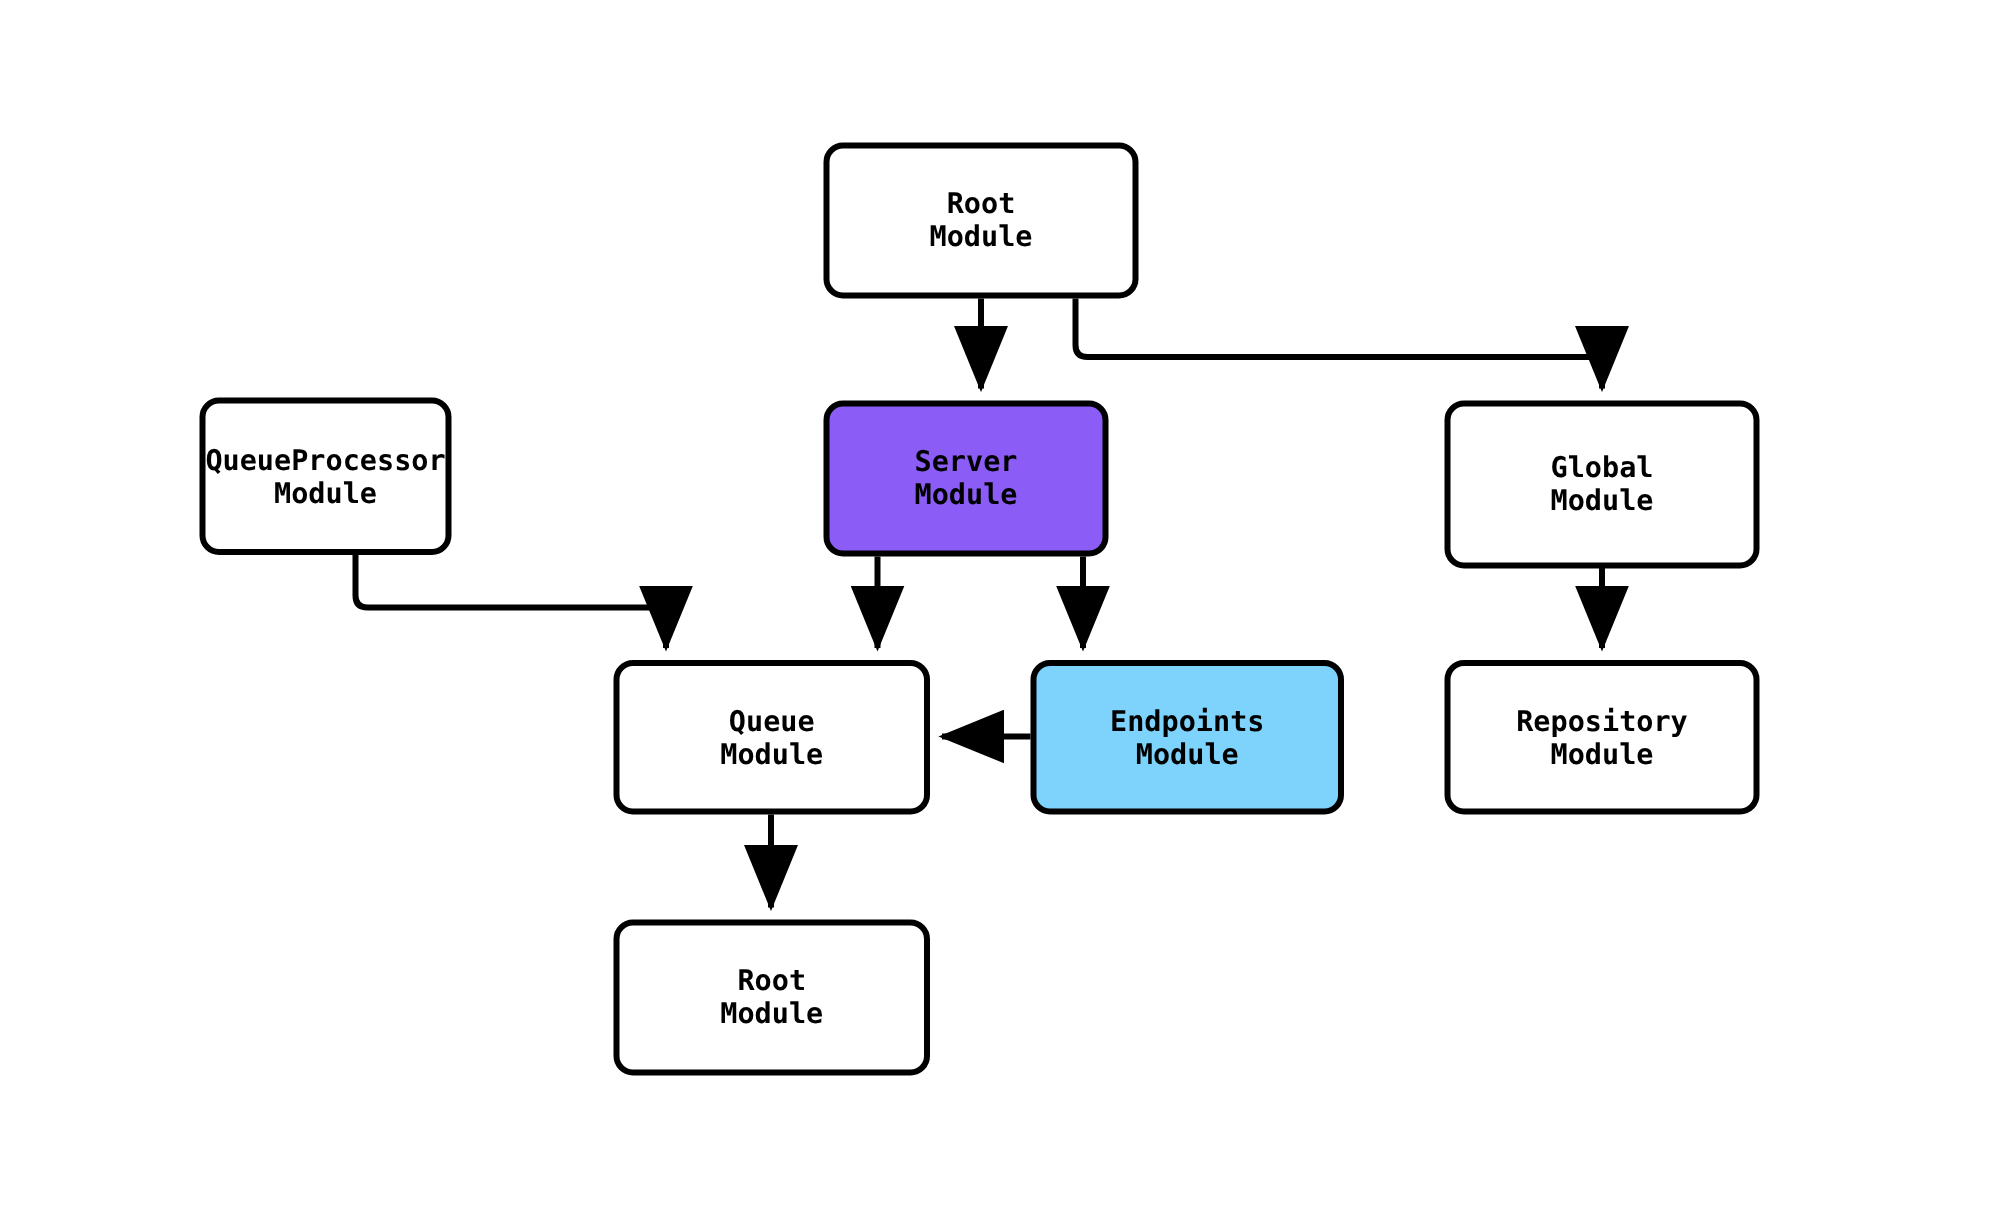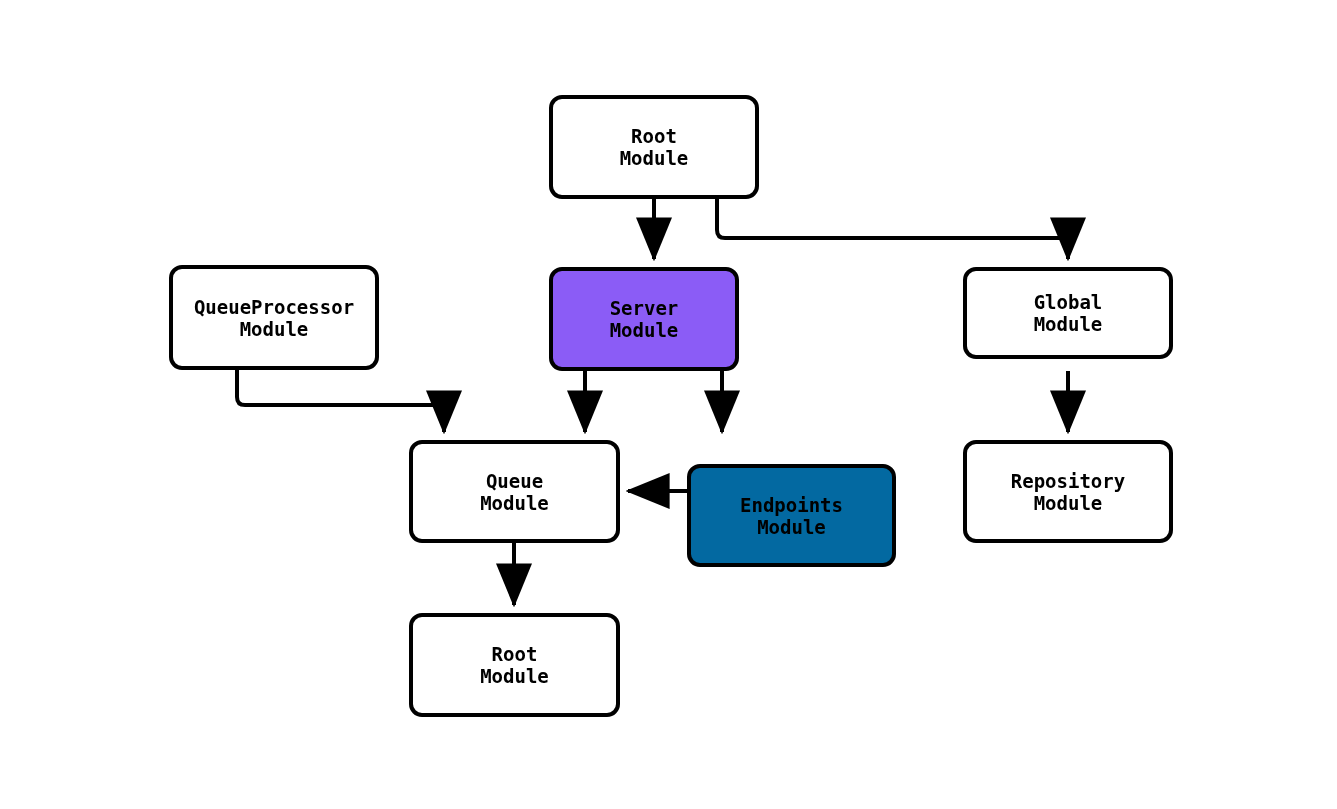--- a/index.html
+++ b/index.html
@@ -67,37 +67,37 @@
         <path d="M 1068 371 L 1068 432" stroke="#000000" marker-end="url(#arrowhead)"></path>
         <path d="M 514 543 L 514 605" stroke="#000000" marker-end="url(#arrowhead)"></path>
       </g>
   </svg>
 
   <div id="nodes-layer">
       <div class="node" style="left: 549px; top: 95px; width: 210px; height: 104px; background: rgb(255, 255, 255); border-color: rgb(0, 0, 0);">
         <div class="node-label">Root</div>
         <div class="node-label">Module</div>
       </div>
-      <div class="node" style="left: 133px; top: 265px; width: 210px; height: 105px; background: rgb(255, 255, 255); border-color: rgb(0, 0, 0); margin-left: 36px;">
+      <div class="node" style="left: 133px; top: 265px; width: 168px; height: 105px; background: rgb(255, 255, 255); border-color: rgb(0, 0, 0);">
         <div class="node-label">QueueProcessor</div>
         <div class="node-label">Module</div>
       </div>
       <div class="node" style="left: 549px; top: 267px; width: 190px; height: 104px; background: #8b5cf6; border-color: rgb(0, 0, 0);">
         <div class="node-label">Server</div>
         <div class="node-label">Module</div>
       </div>
-      <div class="node" style="left: 963px; top: 267px; width: 210px; height: 92px; background: rgb(255, 255, 255); border-color: rgb(0, 0, 0);">
+      <div class="node" style="left: 963px; top: 267px; width: 210px; height: 112px; background: rgb(255, 255, 255); border-color: rgb(0, 0, 0);">
         <div class="node-label">Global</div>
         <div class="node-label">Module</div>
       </div>
       <div class="node" style="left: 409px; top: 440px; width: 211px; height: 103px; background: rgb(255, 255, 255); border-color: rgb(0, 0, 0);">
         <div class="node-label">Queue</div>
         <div class="node-label">Module</div>
       </div>
-      <div class="node" style="left: 687px; top: 464px; width: 209px; height: 103px; background: #0369a1; border-color: rgb(0, 0, 0);">
+      <div class="node" style="left: 687px; top: 440px; width: 209px; height: 103px; background: #7dd3fc; border-color: rgb(0, 0, 0);">
         <div class="node-label">Endpoints</div>
         <div class="node-label">Module</div>
       </div>
       <div class="node" style="left: 963px; top: 440px; width: 210px; height: 103px; background: rgb(255, 255, 255); border-color: rgb(0, 0, 0);">
         <div class="node-label">Repository</div>
         <div class="node-label">Module</div>
       </div>
       <div class="node" style="left: 409px; top: 613px; width: 211px; height: 104px; background: rgb(255, 255, 255); border-color: rgb(0, 0, 0);">
         <div class="node-label">Root</div>
         <div class="node-label">Module</div>

